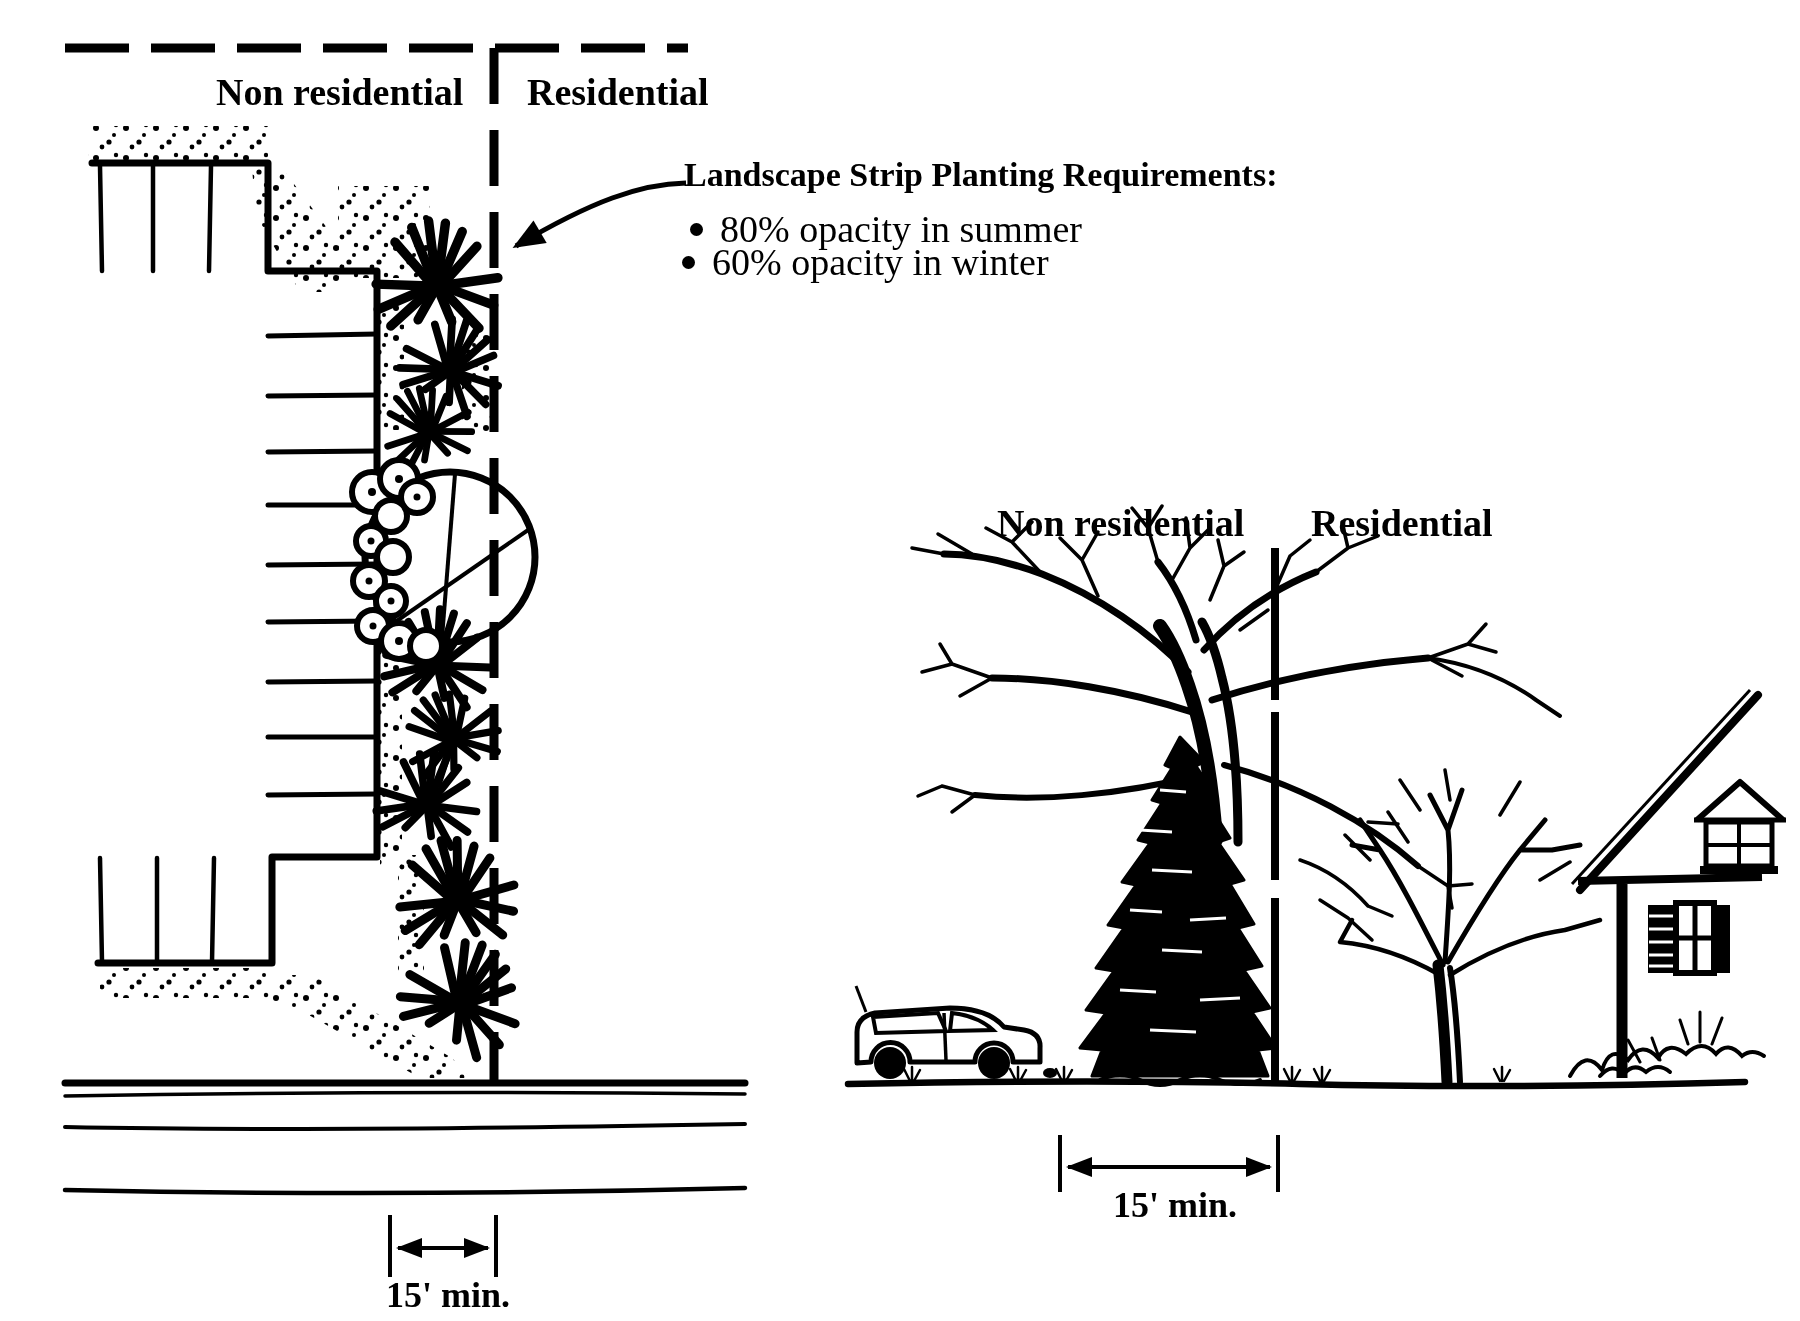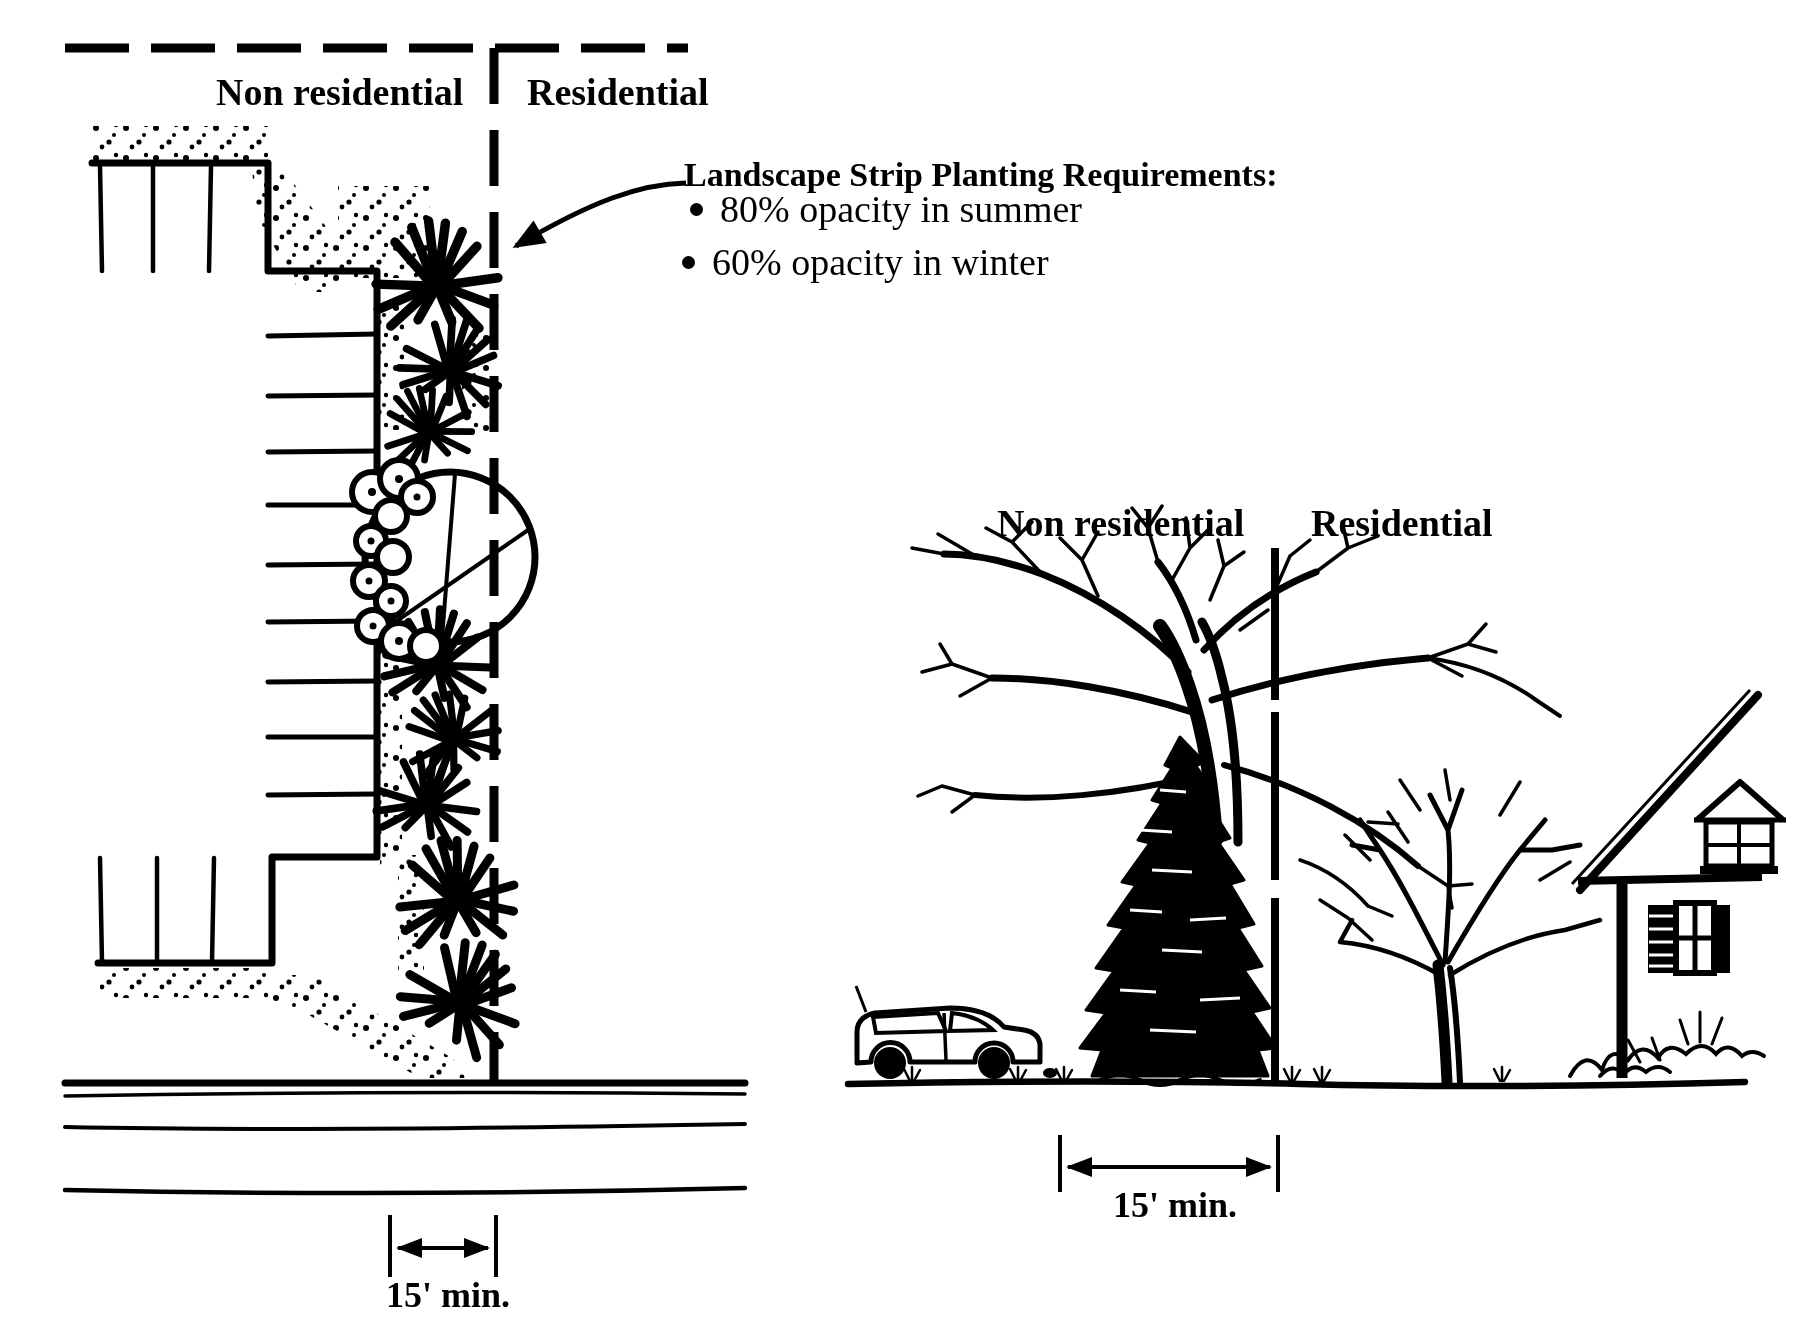--- a/index.html
+++ b/index.html
@@ -274,21 +274,21 @@
       <line x1="1278" y1="1135" x2="1278" y2="1192" stroke="#000" stroke-width="4"></line>
       <line x1="1068" y1="1167" x2="1270" y2="1167" stroke="#000" stroke-width="4" marker-start="url(#mA)" marker-end="url(#mA)"></line>
     </g>
   </g>
 </svg>
 
 <div class="lbl" style="left:216px;top:73px;">Non residential</div>
 <div class="lbl" style="left:527px;top:73px;">Residential</div>
 
 <div class="note-title" style="left:684px;top:158px;">Landscape Strip Planting Requirements:</div>
-<div class="bullet-row" style="left:690px;top:190px;">
+<div class="bullet-row" style="left:690px;top:210px;">
   <span class="bullet-dot"></span><span>80% opacity in summer</span>
 </div>
 <div class="bullet-row" style="left:682px;top:243px;">
   <span class="bullet-dot"></span><span>60% opacity in winter</span>
 </div>
 
 <div class="lbl" style="left:997px;top:504px;">Non residential</div>
 <div class="lbl" style="left:1311px;top:504px;">Residential</div>
 
 <div class="dim-label" style="left:378px;top:1277px;width:140px;">15' min.</div>

